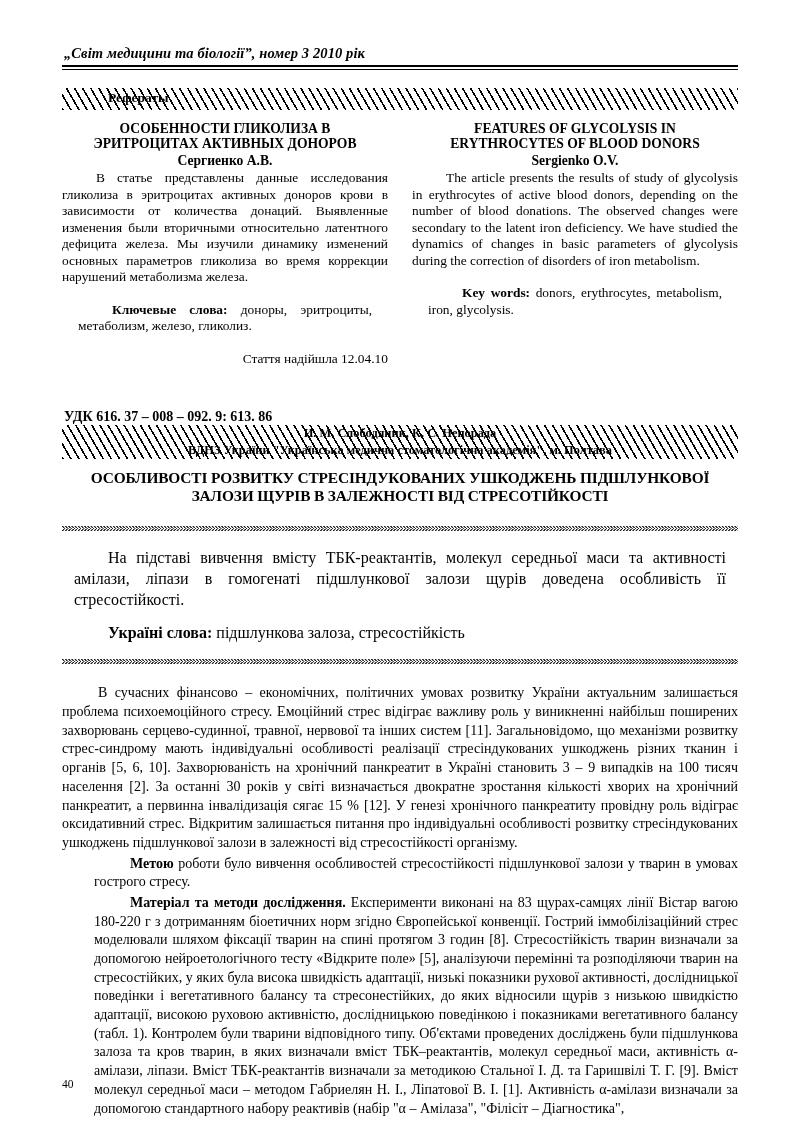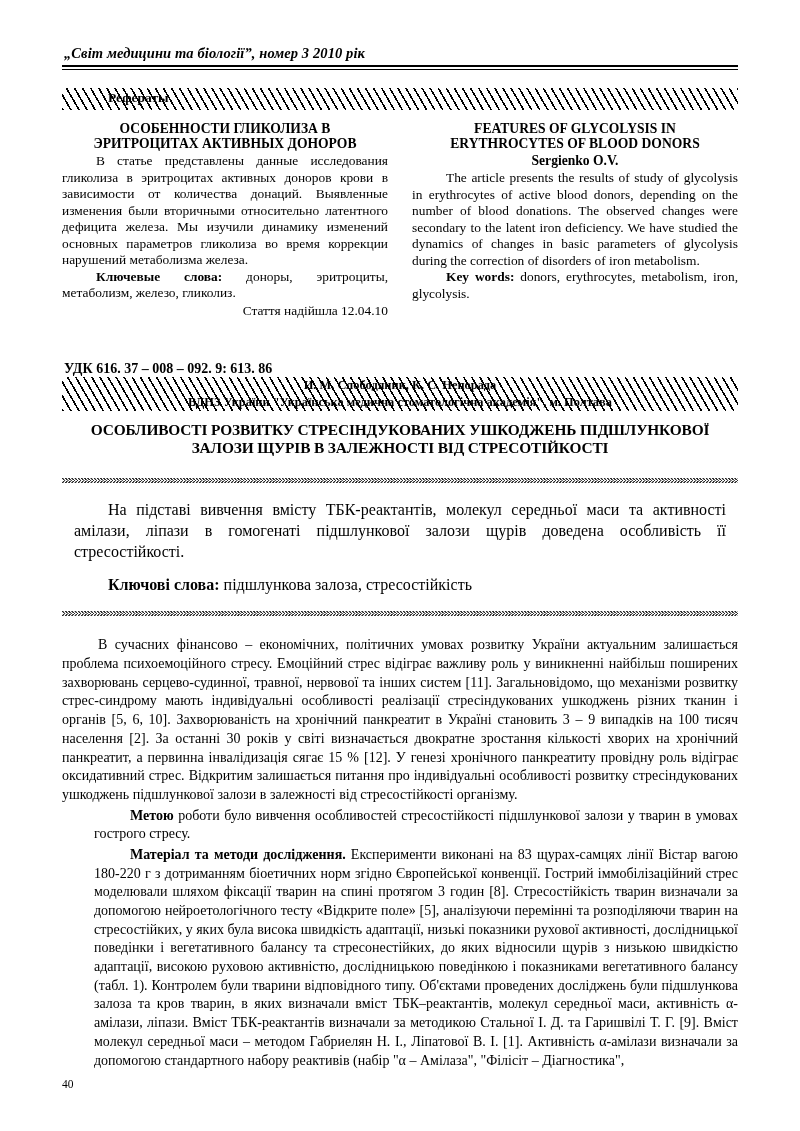--- a/index.html
+++ b/index.html
@@ -98,21 +98,21 @@
     text-justify: inter-word;
     line-height: 1.23;
     text-indent: 34px;
     margin: 1px 0 0 0;
   }
   .kw-p {
     font-size: 13.4px;
     text-align: justify;
     line-height: 1.23;
     text-indent: 34px;
-    margin: 0;
+    margin: 16px;
   }
   .received {
     font-size: 13.4px;
     text-align: right;
     margin-top: 1px;
   }
 
   
   .udc {
     margin-top: 42px;
@@ -214,20 +214,21 @@
 
   <div class="hatch-band band-referaty">
     <span class="overlay-text">Рефераты</span>
   </div>
 
   <div class="two-col">
 
     <div class="col">
       <div class="art-title">ОСОБЕННОСТИ ГЛИКОЛИЗА В</div>
       <div class="art-title">ЭРИТРОЦИТАХ АКТИВНЫХ ДОНОРОВ</div>
+      <div class="art-author">Сергиенко А.В.</div>
       <p class="abs-p">В статье представлены данные исследования гликолиза в эритроцитах активных доноров крови в зависимости от количества донаций. Выявленные изменения были вторичными относительно латентного дефицита железа. Мы изучили динамику изменений основных параметров гликолиза во время коррекции нарушений метаболизма железа.</p>
       <p class="kw-p"><b>Ключевые слова:</b><span> доноры, эритроциты, метаболизм, железо, гликолиз.</span></p>
       <div class="received">Стаття надійшла 12.04.10</div>
     </div>
 
     <div class="col">
       <div class="art-title">FEATURES OF GLYCOLYSIS IN</div>
       <div class="art-title">ERYTHROCYTES OF BLOOD DONORS</div>
       <div class="art-author">Sergienko O.V.</div>
       <p class="abs-p">The article presents the results of study of glycolysis in erythrocytes of active blood donors, depending on the number of blood donations. The observed changes were secondary to the latent iron deficiency. We have studied the dynamics of changes in basic parameters of glycolysis during the correction of disorders of iron metabolism.</p>
@@ -245,21 +246,21 @@
 
   <div class="main-title">
     <div>ОСОБЛИВОСТІ РОЗВИТКУ СТРЕСІНДУКОВАНИХ УШКОДЖЕНЬ ПІДШЛУНКОВОЇ</div>
     <div>ЗАЛОЗИ ЩУРІВ  В ЗАЛЕЖНОСТІ ВІД СТРЕСОТІЙКОСТІ</div>
   </div>
 
   <div class="wavy-box">
     <div class="wavy-line"></div>
     <div class="wavy-inner">
       <p>На підставі вивчення вмісту ТБК-реактантів, молекул середньої маси та активності амілази, ліпази в гомогенаті підшлункової залози щурів доведена особливість її стресостійкості.</p>
-      <p><b>Ключові слова:</b><span> підшлункова залоза, стресостійкість</span></p>
+      <p><b>Україні слова:</b><span> підшлункова залоза, стресостійкість</span></p>
     </div>
     <div class="wavy-line"></div>
   </div>
 
 
   <p class="body-p">В сучасних фінансово – економічних, політичних умовах розвитку України актуальним залишається проблема психоемоційного стресу. Емоційний стрес відіграє важливу роль у виникненні найбільш поширених захворювань серцево-судинної, травної, нервової та інших систем [11]. Загальновідомо, що механізми розвитку стрес-синдрому мають індивідуальні особливості реалізації стресіндукованих ушкоджень різних тканин і органів [5, 6, 10]. Захворюваність на хронічний панкреатит в Україні становить 3 – 9 випадків на 100 тисяч населення [2]. За останні 30 років у світі визначається двократне зростання кількості хворих на хронічний панкреатит, а первинна інвалідизація сягає 15 % [12]. У генезі хронічного панкреатиту провідну роль відіграє оксидативний стрес. Відкритим залишається питання про індивідуальні особливості розвитку стресіндукованих ушкоджень підшлункової залози в залежності від стресостійкості організму.</p>
 
   <p class="body-p tight"><b>Метою</b><span> роботи було вивчення особливостей стресостійкості підшлункової залози у тварин в умовах гострого стресу.</span></p>
 
   <p class="body-p tight"><b>Матеріал та методи дослідження.</b><span> Експерименти виконані на 83 щурах-самцях лінії Вістар вагою 180-220 г з дотриманням біоетичних норм згідно Європейської конвенції. Гострий іммобілізаційний стрес моделювали шляхом фіксації тварин на спині протягом 3 годин [8]. Стресостійкість тварин визначали за допомогою нейроетологічного тесту «Відкрите поле» [5], аналізуючи перемінні та розподіляючи тварин на стресостійких, у яких була висока швидкість адаптації, низькі показники рухової активності, дослідницької поведінки і вегетативного балансу та стресонестійких, до яких відносили щурів з низькою швидкістю адаптації, високою руховою активністю, дослідницькою поведінкою і показниками вегетативного балансу (табл. 1). Контролем були тварини відповідного типу. Об'єктами проведених досліджень були підшлункова залоза та кров тварин, в яких визначали вміст ТБК–реактантів, молекул середньої маси, активність α-амілази, ліпази. Вміст ТБК-реактантів визначали за методикою Стальної І. Д. та Гаришвілі Т. Г. [9]. Вміст молекул середньої маси – методом  Габриелян Н. І., Ліпатової В. І. [1]. Активність α-амілази визначали за допомогою стандартного набору реактивів (набір "α – Амілаза", "Філісіт – Діагностика",</span></p>

